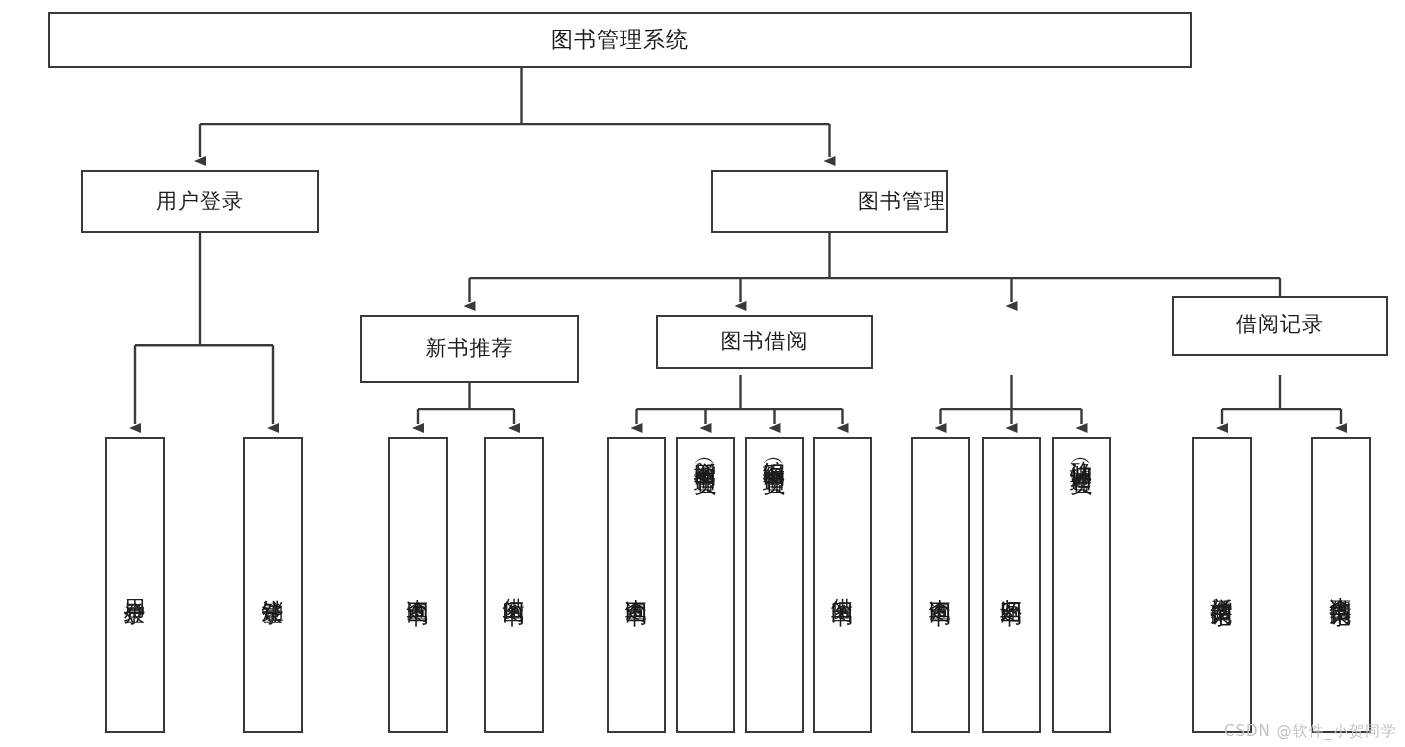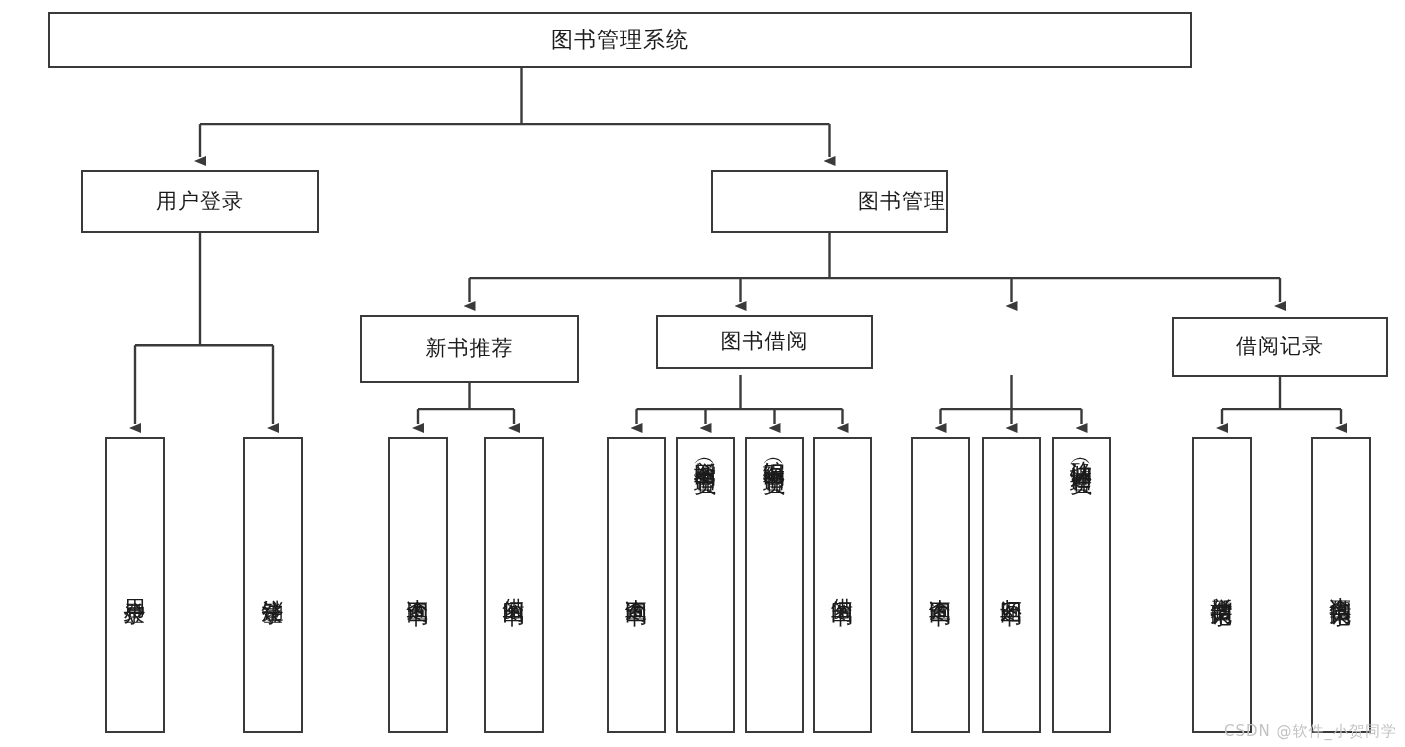--- a/index.html
+++ b/index.html
@@ -137,21 +137,21 @@
   <div class="node horiz" style="left: 711px; top: 170px; width: 237px; height: 63px; justify-content: flex-end;">
     <span class="label">图书管理</span>
   </div>
 
   <div class="node horiz" style="left: 360px; top: 315px; width: 219px; height: 68px;">
     <span class="label">新书推荐</span>
   </div>
   <div class="node horiz" style="left: 656px; top: 315px; width: 217px; height: 54px;">
     <span class="label">图书借阅</span>
   </div>
-  <div class="node horiz" style="left: 1172px; top: 317px; width: 216px; height: 60px;">
+  <div class="node horiz" style="left: 1172px; top: 296px; width: 216px; height: 60px; font-family: Liberation Mono, monospace;">
     <span class="label">借阅记录</span>
   </div>
 
   <div class="node vert centered" style="left: 105px; top: 437px; width: 60px; height: 296px;">
     <span class="label">用户登录</span>
   </div>
   <div class="node vert centered" style="left: 243px; top: 437px; width: 60px; height: 296px;">
     <span class="label">注销登录</span>
   </div>
   <div class="node vert centered" style="left: 388px; top: 437px; width: 60px; height: 296px;">

